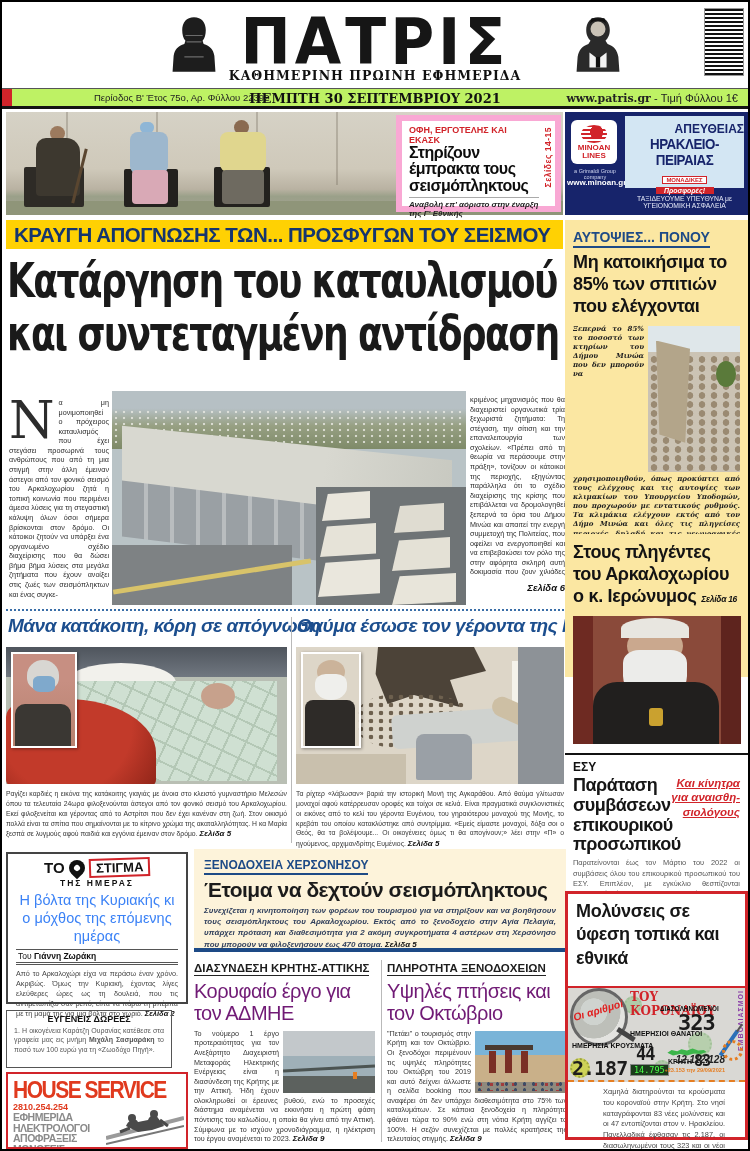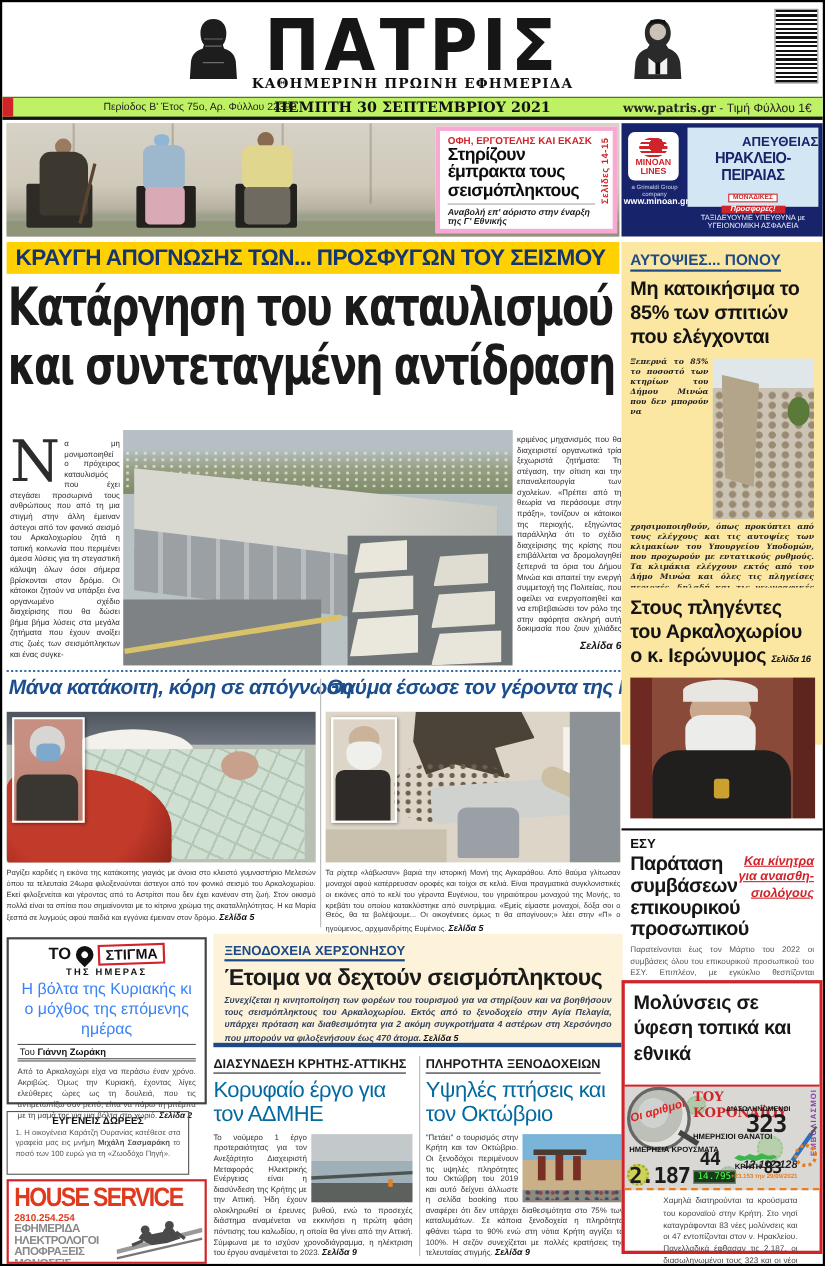--- a/index.html
+++ b/index.html
@@ -27,21 +27,21 @@
   .red-tick{top:87px;left:0;width:10px;height:17px;background:#d1242a;}
   
   .tents-photo{top:110px;left:4px;width:557px;height:103px;overflow:hidden;
       background:
         linear-gradient(180deg,#d6d2c6 0%,#cfc9ba 55%,#b9b2a2 75%,#9aa089 82%,#a8a193 100%),
         #cfc9ba;}
   .tent-fold{position:absolute;top:0;bottom:30px;width:2px;background:rgba(120,112,96,.35);}
   .person{position:absolute;}
   .head{position:absolute;border-radius:50%;}
   .chair{position:absolute;background:#23211e;border-radius:2px;}
-  .promo{top:113px;left:394px;width:165px;height:97px;background:#fff;border:4px solid #f9a8d4;
+  .promo{top:113px;left:394px;width:165px;height:97px;background:#fff;border:6px solid #f9a8d4;
          box-sizing:border-box;padding:4px 16px 3px 7px;}
   .promo-k{color:#d1242a;font-weight:900;font-size:9px;}
   .promo-h{font-weight:900;font-size:16px;line-height:1.03;letter-spacing:-0.5px;color:#0d0d0d;}
   .promo-s{font-style:italic;font-weight:700;font-size:8px;border-top:1px solid #aaa;
            margin-top:3px;padding-top:2px;color:#222;}
   .promo-v{position:absolute;right:2px;top:6px;writing-mode:vertical-rl;transform:rotate(180deg);
            color:#d1242a;font-weight:900;font-size:8.5px;letter-spacing:.5px;}
   .minoan{top:110px;left:563px;width:183px;height:103px;background:#17246b;}
   .mlogo{position:absolute;left:6px;top:8px;width:46px;height:44px;background:#fff;border-radius:6px;
          text-align:center;font-weight:900;color:#d1242a;font-size:8px;line-height:1.05;padding-top:24px;box-sizing:border-box;}
@@ -100,21 +100,21 @@
   .house-l{color:#8a8a8a;font-weight:900;font-size:10.5px;line-height:1.02;letter-spacing:-0.5px;}
   
   .hotels{top:847px;left:192px;width:372px;height:103px;background:#fdf3da;border-bottom:4px solid #1d4a86;
           box-sizing:border-box;padding:6px 10px;}
   .k-navy{display:inline-block;color:#1d4a86;font-weight:900;font-size:12px;border-bottom:2px solid #1d4a86;padding-bottom:1px;}
   .hotels-h{font-size:21px;font-weight:700;color:#1b1b1b;margin-top:3px;letter-spacing:-0.5px;}
   .hotels-b{font-family:"Liberation Sans",sans-serif;font-style:italic;font-weight:700;
             font-size:8px;line-height:1.4;color:#33425e;margin-top:3px;text-align:justify;}
   
   .k-black{display:inline-block;color:#1c1c1c;font-weight:700;font-size:11.5px;border-bottom:1.5px solid #222;padding-bottom:1px;}
-  .bcol-h{font-size:20px;font-weight:500;color:#0369a1;line-height:1.12;margin-top:4px;letter-spacing:-0.5px;}
+  .bcol-h{font-size:20px;font-weight:500;color:#701a75;line-height:1.12;margin-top:4px;letter-spacing:-0.5px;}
   .bcol-b{font-size:7.2px;line-height:1.33;color:#333;text-align:justify;margin-top:4px;}
   .bcol-ph{float:right;margin:2px 0 2px 4px;}
   
   .sidebar{top:218px;left:563px;width:183px;height:457px;background:#fbe7a2;}
   .sb-pad{position:absolute;left:8px;width:167px;}
   .sb-head{font-size:18px;font-weight:700;line-height:1.22;color:#131313;letter-spacing:-0.3px;}
   .sb-body{font-family:"DejaVu Serif",serif;font-style:italic;font-weight:700;font-size:7px;
            line-height:1.3;color:#222;text-align:justify;}
   .esy{top:751px;left:563px;width:183px;border-top:2px solid #111;box-sizing:border-box;padding:5px 8px 0;}
   .esy-k{font-weight:700;font-size:12px;}

